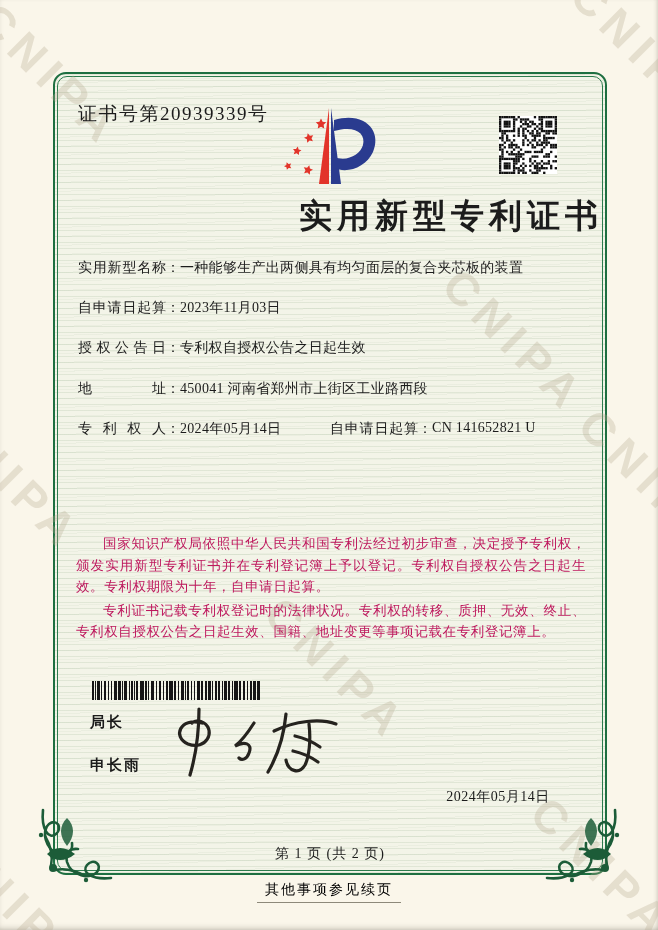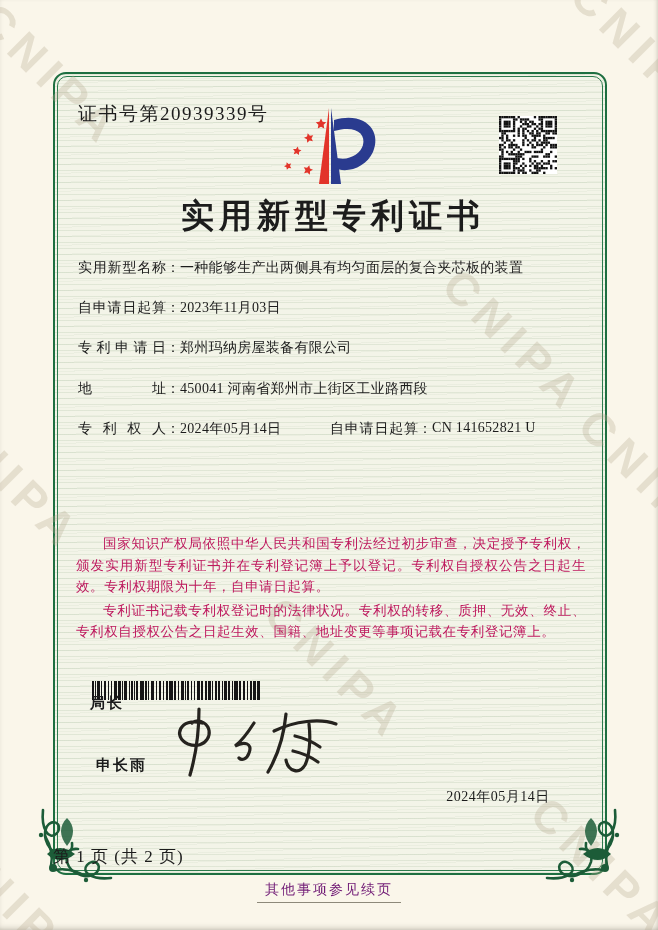--- a/index.html
+++ b/index.html
@@ -32,51 +32,51 @@
     font-size:46px; font-weight:700; letter-spacing:8px;
     color:rgba(183,170,142,0.30);
     transform:rotate(45deg); transform-origin:left top;
     white-space:nowrap; pointer-events:none;
   }
   .content { position:absolute; inset:0; }
   .cert-no { position:absolute; left:78px; top:101px; font-size:19px; letter-spacing:1.5px; }
   .logo { position:absolute; left:276px; top:104px; }
   .qr { position:absolute; left:499px; top:116px; }
   .title {
-    position:absolute; left:56px; top:194px; width:554px;
-    text-align:center; font-size:33px; font-weight:700; letter-spacing:5px;
+    position:absolute; left:49px; top:194px; width:554px;
+    text-align:right; font-size:33px; font-weight:700; letter-spacing:5px;
   }
   .fields { position:absolute; left:78px; top:259px; width:510px; }
   .frow { height:40.2px; font-size:14px; white-space:nowrap; }
   .flabel { display:inline-block; width:88px; text-align:justify; text-align-last:justify; vertical-align:top; }
   .fcolon { display:inline-block; vertical-align:top; }
   .fvalue { display:inline-block; vertical-align:top; letter-spacing:.3px; }
   .gval1 { width:150px; }
   .paras {
     position:absolute; left:76px; top:534px; width:510px;
     font-size:13.5px; line-height:21.6px; letter-spacing:.6px;
     text-align:justify; color:#be185d;font-family:Liberation Mono, monospace;
   }
   .paras p { text-indent:2em; margin-bottom:2px; }
   .barcode { position:absolute; left:92px; top:681px; }
   .signer-title {
-    position:absolute; left:90px; top:694px;
+    position:absolute; left:90px; top:713px;
     font-family:"Liberation Sans","DejaVu Sans",sans-serif;
     font-size:15px; font-weight:600; letter-spacing:2px;
   }
   .signer-name {
-    position:absolute; left:96px; top:756px;
+    position:absolute; left:90px; top:756px;
     font-family:"Liberation Sans","DejaVu Sans",sans-serif;
     font-size:15px; font-weight:600; letter-spacing:2px;
   }
   .signature { position:absolute; left:158px; top:703px; }
   .issue-date { position:absolute; left:398px; top:788px; width:200px; text-align:center; font-size:14px; letter-spacing:.5px; }
-  .page-num { position:absolute; left:53px; top:845px; width:554px; font-size:17px; letter-spacing:1px; }
+  .page-num { position:absolute; left:53px; top:845px; width:554px; text-align:center; font-size:14px; letter-spacing:1px; }
   .cont-note { position:absolute; left:0; top:881px; width:658px; text-align:center; font-size:14px; }
-  .cont-note span { display:inline-block; padding:0 8px 3px 8px; border-bottom:1px solid #8d897a; letter-spacing:2px; color:#701a75; }
+  .cont-note span { display:inline-block; padding:0 8px 3px 8px; border-bottom:1px solid #8d897a; letter-spacing:2px; color:#000000; }
   .ornament { position:absolute; pointer-events:none; }
   .orn-bl { transform:scaleX(-1); }
 </style>
 </head>
 <body>
 
 <div class="page">
 
   <div class="frame"></div>
 
@@ -457,21 +457,21 @@
     <div class="title">实用新型专利证书</div>
 
     <div class="fields">
       <div class="frow">
         <span class="flabel">实用新型名称</span><span class="fcolon">：</span><span class="fvalue">一种能够生产出两侧具有均匀面层的复合夹芯板的装置</span>
       </div>
       <div class="frow">
         <span class="flabel">自申请日起算</span><span class="fcolon">：</span><span class="fvalue">2023年11月03日</span>
       </div>
       <div class="frow">
-        <span class="flabel">专利申请日</span><span class="fcolon">：</span><span class="fvalue">郑州玛纳房屋装备有限公司</span>
+        <span class="flabel">授权公告日</span><span class="fcolon">：</span><span class="fvalue">专利权自授权公告之日起生效</span>
       </div>
       <div class="frow">
         <span class="flabel">地址</span><span class="fcolon">：</span><span class="fvalue">450041 河南省郑州市上街区工业路西段</span>
       </div>
       <div class="frow">
         <span class="flabel">专利权人</span><span class="fcolon">：</span><span class="fvalue gval1">2024年05月14日</span><span class="flabel">自申请日起算</span><span class="fcolon">：</span><span class="fvalue">CN 141652821 U</span>
       </div>
     </div>
 
     <div class="paras">

